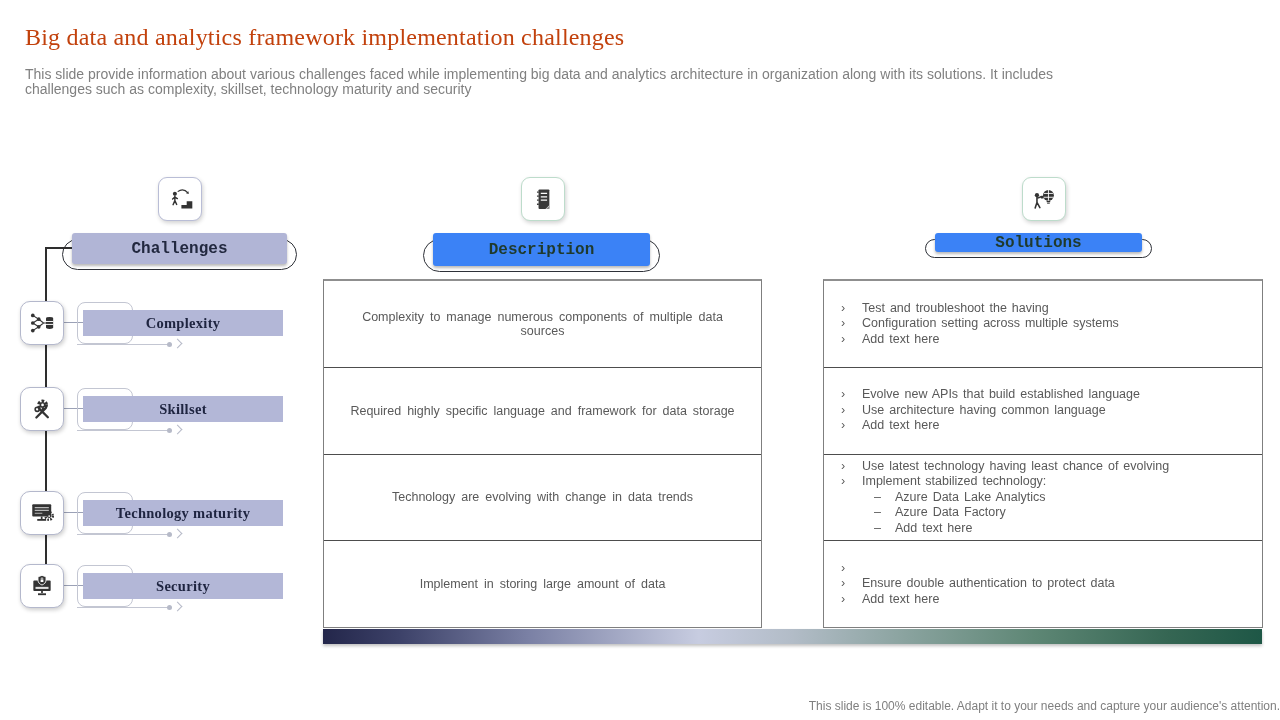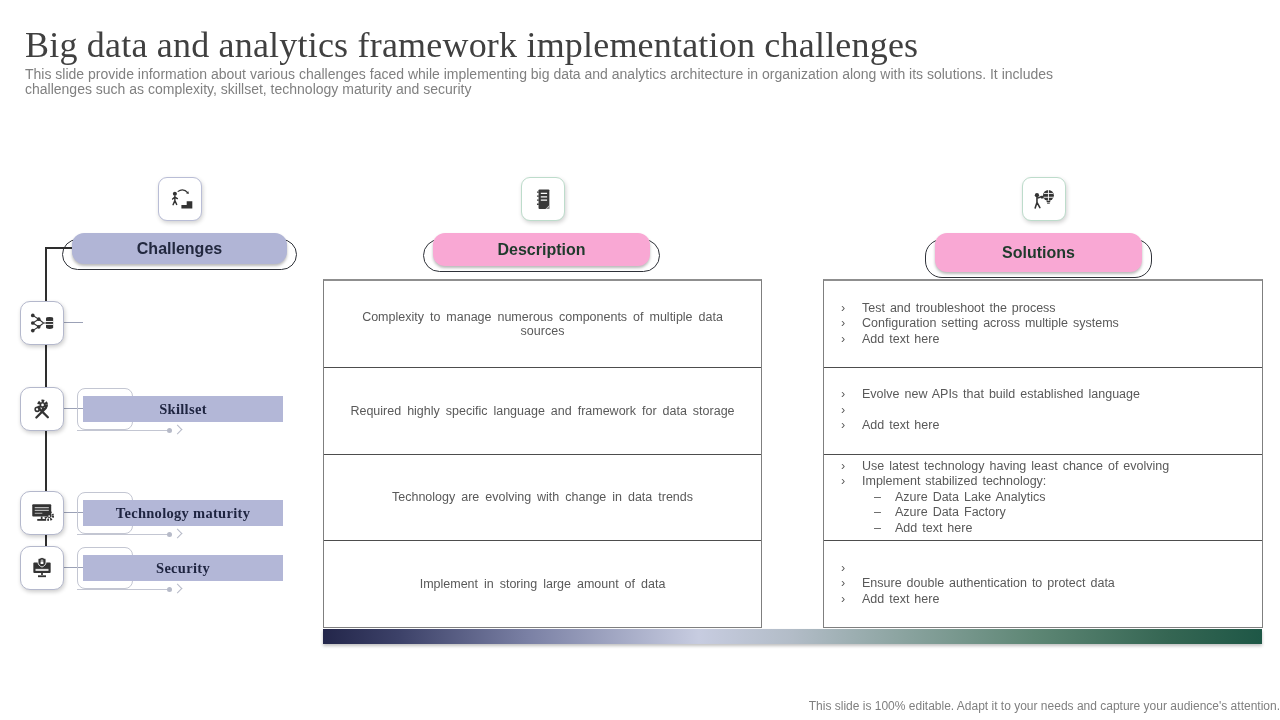--- a/index.html
+++ b/index.html
@@ -4,49 +4,49 @@
 <style>
   * { margin:0; padding:0; box-sizing:border-box; }
   html,body { background:#ffffff; }
   .slide {
     position:relative; width:1280px; height:720px; background:#ffffff;
     font-family:"Liberation Sans", sans-serif; overflow:hidden;
   }
   
   .title {
     position:absolute; left:25px; top:24px; width:1100px;
-    font-family:"Liberation Serif", serif; font-size:36px; font-weight:500;
-    color:#404040; letter-spacing:0.2px;
+    font-family:"Liberation Serif", serif; font-size:24px; font-weight:500;
+    color:#c2410c; letter-spacing:0.2px;
   }
   .subtitle {
     position:absolute; left:25px; top:67px; width:1040px;
     font-size:14px; line-height:15px; color:#808080;
   }
   
   .hdr-iconbox {
     position:absolute; width:44px; height:44px; background:#fff;
     border:1px solid #b9bdd6; border-radius:9px;
     box-shadow:1px 2px 4px rgba(0,0,0,0.18);
     display:flex; align-items:center; justify-content:center;
   }
   .hdr-iconbox.mint { border-color:#bddccb; }
   
   .pill-group { position:absolute; height:31px; }
   .pill-outline {
     position:absolute; left:-10px; right:-10px; top:6px; height:100%;
     border:1px solid #2e3138; border-radius:17px; background:transparent;
   }
   .pill {
-    position:absolute; inset:0; border-radius:12px;
+    position:absolute; inset:0; border-radius:3px;
     display:flex; align-items:center; justify-content:center;
-    font-family:Liberation Sans, sans-serif; font-weight:700; font-size:16px;
+    font-family:Liberation Mono, monospace; font-weight:700; font-size:16px;
     box-shadow:0 2px 3px rgba(0,0,0,0.28);
   }
   .pill.lavender { background:#b1b5d6; color:#22283f; }
-  .pill.mint { background:#f9a8d4; color:#1f3a2c; }
+  .pill.mint { background:#3b82f6; color:#1f3a2c; }
   
   .v-line { position:absolute; left:45px; top:247px; width:2px; height:336px; background:#2e2e2e; }
   .h-stub { position:absolute; left:45px; top:247px; width:27px; height:2px; background:#2e2e2e; }
   
   .ch-item { position:absolute; left:20px; width:270px; height:46px; }
   .ch-iconbox {
     position:absolute; left:0; top:0; width:44px; height:44px; background:#fff;
     border:1px solid #b4b8cc; border-radius:10px;
     box-shadow:1px 2px 4px rgba(0,0,0,0.2);
     display:flex; align-items:center; justify-content:center; z-index:2;
@@ -151,21 +151,21 @@
   </div>
 
   <div class="pill-group" style="left:72px;top:233px;width:215px;">
     <div class="pill-outline"></div>
     <div class="pill lavender">Challenges</div>
   </div>
   <div class="pill-group" style="left:433px;top:233px;width:217px;height:33px;">
     <div class="pill-outline"></div>
     <div class="pill mint">Description</div>
   </div>
-  <div class="pill-group" style="left:935px;top:233px;width:207px;height:39px;">
+  <div class="pill-group" style="left:935px;top:233px;width:207px;height:19px;">
     <div class="pill-outline"></div>
     <div class="pill mint">Solutions</div>
   </div>
 
   <div class="h-stub"></div>
   <div class="v-line"></div>
 
   <div class="ch-item" style="top:301px;">
     <div class="ch-iconbox">
       <svg width="26" height="26" viewBox="0 0 24 24">
@@ -175,20 +175,28 @@
         <circle cx="3.5" cy="19" r="1.7" fill="#333"></circle>
           <circle cx="9" cy="8.5" r="1.7" fill="#333"></circle>
         <circle cx="9" cy="15.5" r="1.7" fill="#333"></circle>
         <ellipse cx="19" cy="7.8" rx="3.3" ry="1.3" fill="#333"></ellipse>
         <rect x="15.7" y="7.8" width="6.6" height="8.4" fill="#333"></rect>
         <ellipse cx="19" cy="16.2" rx="3.3" ry="1.3" fill="#333"></ellipse>
         <path d="M15.7 10.6 h6.6 M15.7 13.3 h6.6" stroke="#fff" stroke-width="0.9"></path>
       </svg>
     </div>
     <div class="ch-dash"></div>
+    <div class="ch-barwrap">
+      <div class="ch-decor"></div>
+      <div class="ch-arrowline">
+          <span class="dot"></span>
+          <span class="chev"></span>
+        </div>
+      <div class="ch-bar">Complexity</div>
+    </div>
   </div>
 
   <div class="ch-item" style="top:387px;">
     <div class="ch-iconbox">
       <svg width="26" height="26" viewBox="0 0 24 24">
         <circle cx="12.5" cy="8.2" r="3.6" fill="none" stroke="#333" stroke-width="2.8" stroke-dasharray="2.4 1.5"></circle>
         <circle cx="12.5" cy="8.2" r="2" fill="none" stroke="#333" stroke-width="1.5"></circle>
         <path d="M6.8 19.8 L15.6 11" stroke="#333" stroke-width="2.1" stroke-linecap="round"></path>
         <path d="M9 11.2 L17.4 19.6" stroke="#333" stroke-width="2.1" stroke-linecap="round"></path>
         <circle cx="7.6" cy="12.3" r="1.9" fill="none" stroke="#333" stroke-width="1.5"></circle>
@@ -221,21 +229,21 @@
     <div class="ch-barwrap">
       <div class="ch-decor"></div>
       <div class="ch-arrowline">
           <span class="dot"></span>
           <span class="chev"></span>
         </div>
       <div class="ch-bar">Technology maturity</div>
     </div>
   </div>
 
-  <div class="ch-item" style="top:546px;">
+  <div class="ch-item" style="top:564px;">
     <div class="ch-iconbox">
       <svg width="26" height="26" viewBox="0 0 24 24">
         <rect x="4" y="7" width="16" height="9.6" rx="0.9" fill="#333"></rect>
         <rect x="6" y="12.8" width="12" height="1.9" fill="#fff" opacity="0.85"></rect>
         <path d="M12 16.6 v1.9" stroke="#333" stroke-width="1.6"></path>
         <path d="M8.3 19.6 h7.4" stroke="#333" stroke-width="1.7"></path>
         <path d="M12 2.2 l3.7 1.3 v3.1 c0 2.3 -1.7 3.8 -3.7 4.5 c-2 -0.7 -3.7 -2.2 -3.7 -4.5 v-3.1 z" fill="#333" stroke="#fff" stroke-width="0.8"></path>
         <rect x="10.7" y="6" width="2.6" height="2.3" rx="0.3" fill="#fff"></rect>
         <path d="M11.3 6 v-0.9 a0.7 0.7 0 0 1 1.4 0 V6" stroke="#fff" fill="none" stroke-width="0.7"></path>
       </svg>
@@ -263,38 +271,39 @@
       </div>
     <div class="t-row desc-cell">
         <span>Implement in storing large amount of data</span>
       </div>
   </div>
 
   <div class="table sol-table">
     <div class="t-row sol-cell">
       <div class="sol-item">
           <span class="blt">›</span>
-          <span>Test and troubleshoot the process</span>
+          <span>Test and troubleshoot the having</span>
         </div>
       <div class="sol-item">
           <span class="blt">›</span>
           <span>Configuration setting across multiple systems</span>
         </div>
       <div class="sol-item">
           <span class="blt">›</span>
           <span>Add text here</span>
         </div>
     </div>
     <div class="t-row sol-cell">
       <div class="sol-item">
           <span class="blt">›</span>
           <span>Evolve new APIs that build established language</span>
         </div>
       <div class="sol-item">
           <span class="blt">›</span>
+          <span>Use architecture having common language</span>
         </div>
       <div class="sol-item">
           <span class="blt">›</span>
           <span>Add text here</span>
         </div>
     </div>
     <div class="t-row sol-cell">
       <div class="sol-item">
           <span class="blt">›</span>
           <span>Use latest technology having least chance of evolving</span>

